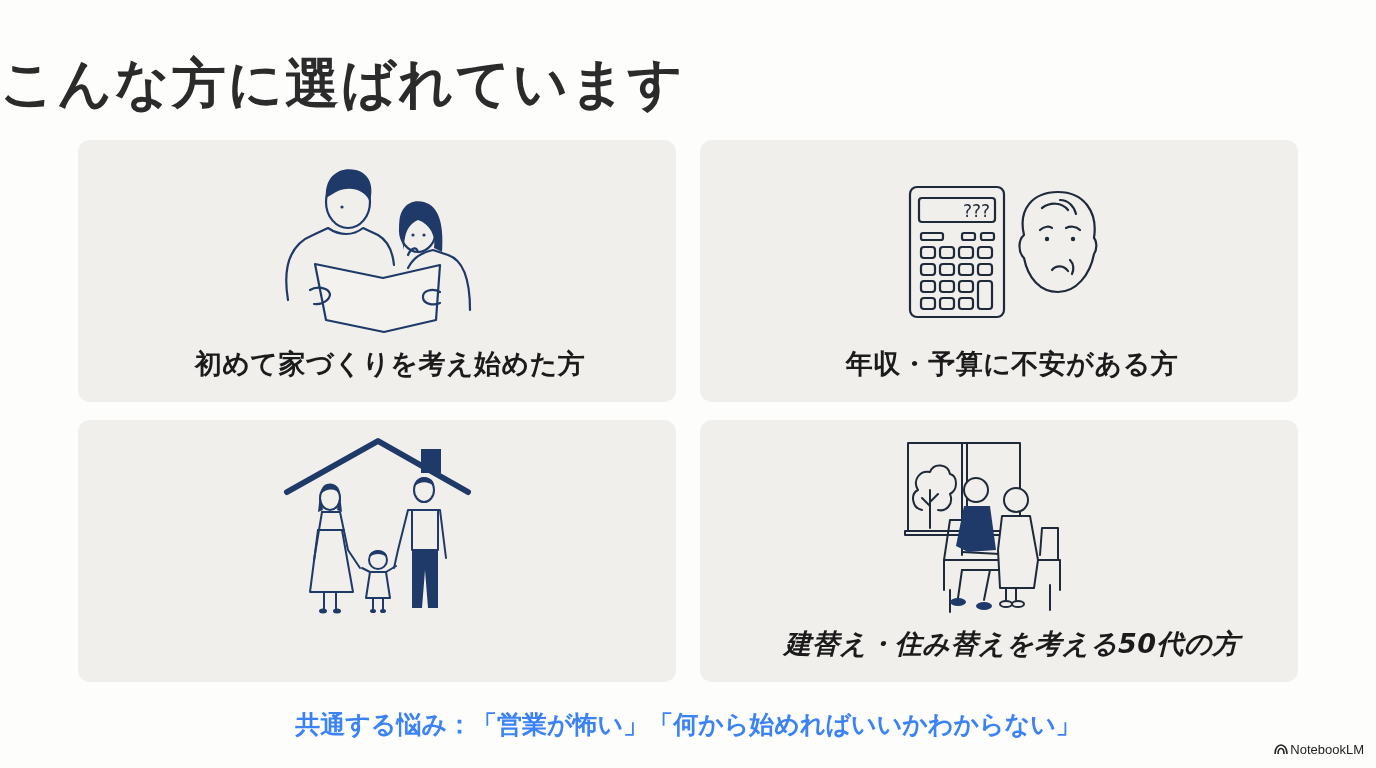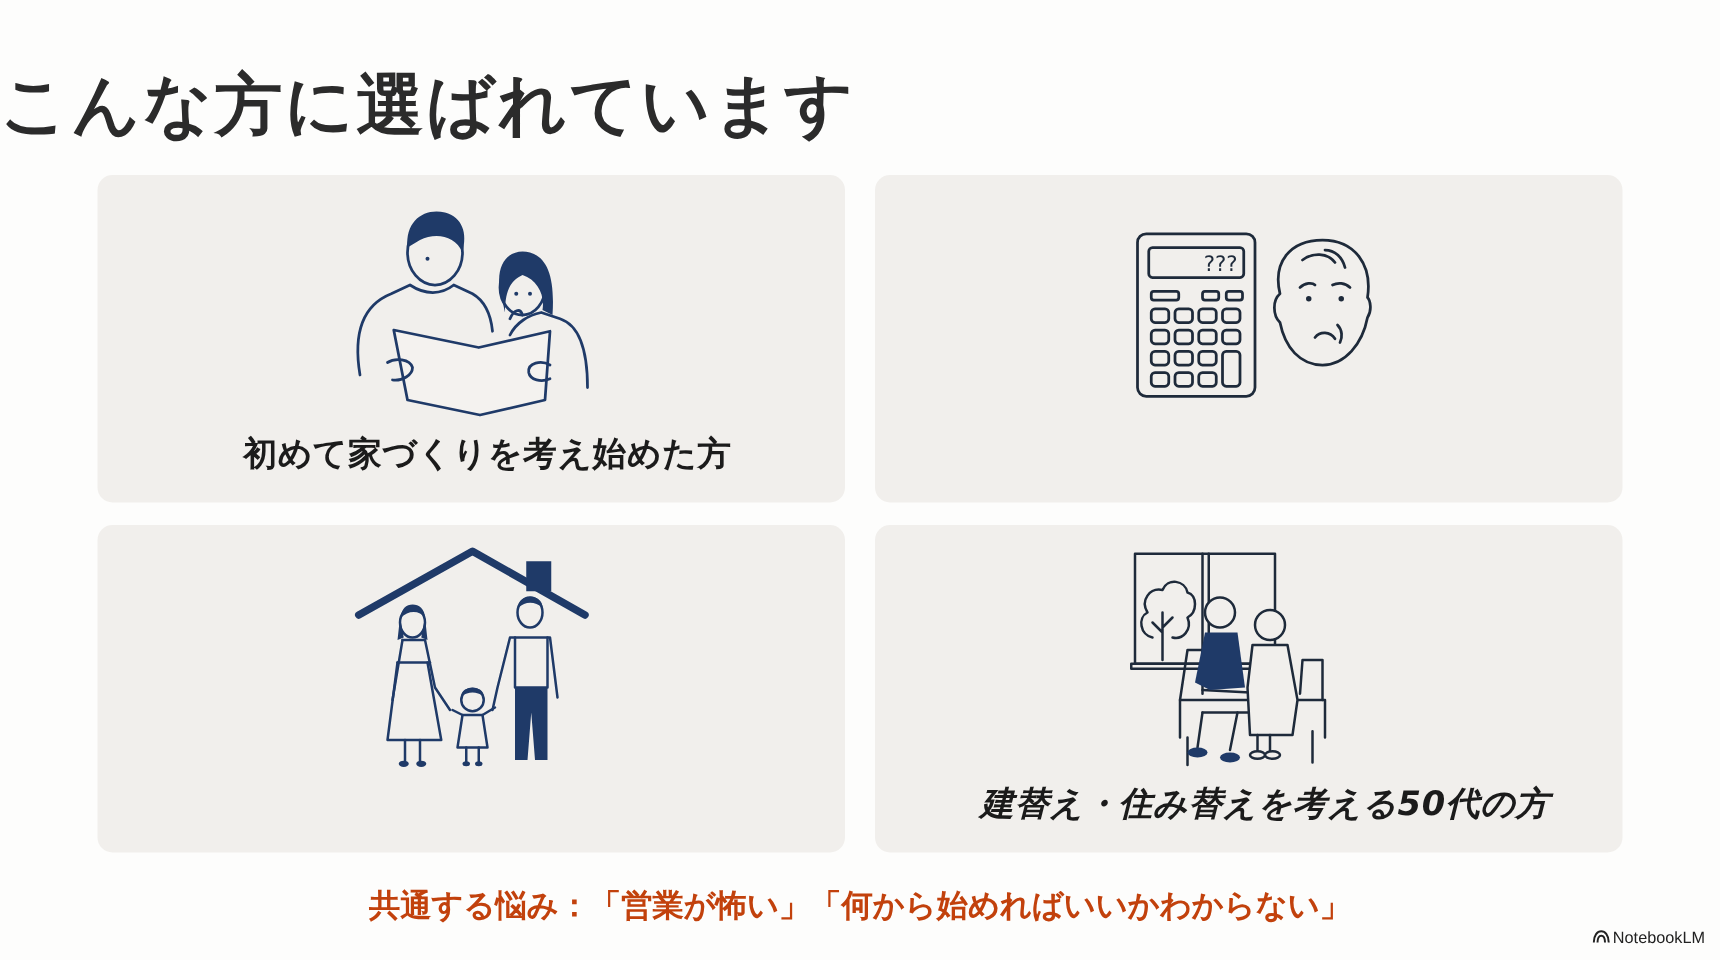--- a/index.html
+++ b/index.html
@@ -25,21 +25,21 @@
     font-size: 27px; font-weight: bold; color: #1b1b1b; top: 200px; line-height: 48px;
     letter-spacing: 0.5px;
     margin-left: 13px;
   }
   .c1 { left: 78px; top: 140px; }
   .c2 { left: 700px; top: 140px; }
   .c3 { left: 78px; top: 420px; }
   .c4 { left: 700px; top: 420px; font-style: italic; }
   .footer {
     position: absolute; left: 0; top: 700px; width: 1376px; text-align: center;
-    font-size: 25px; font-weight: bold; color: #c2410c; line-height: 50px;
+    font-size: 25px; font-weight: bold; color: #3b82f6; line-height: 50px;
   }
   .brand {
     position: absolute; right: 12px; top: 742px; font-size: 13px;
     color: #222; display: flex; align-items: center; gap: 2px;
     font-family: "Liberation Sans", sans-serif;
   }
   svg { display: block; }
 </style>
 </head>
 <body>
@@ -105,20 +105,21 @@
         <path d="M340 90 C344 86 350 86 352 88"></path>
         <path d="M366 88 C370 86 376 86 380 90"></path>
         <path d="M352 130 C356 125 364 125 368 131"></path>
         <path d="M370 120 C374 124 374 130 372 134"></path>
       </g>
       <circle cx="347" cy="99" r="2.2" fill="#1e2a3a"></circle>
       <circle cx="373" cy="99" r="2.2" fill="#1e2a3a"></circle>
       <text x="290" y="77" text-anchor="end" font-family="DejaVu Sans, sans-serif" font-size="17" fill="#1e2a3a">???</text>
     </svg>
   </div>
+  <div class="label">年収・予算に不安がある方</div>
 </div>
 
 <div class="card c3">
   <div class="illus">
     <svg width="598" height="200" viewBox="0 0 598 200">
       <path d="M209 72 L300 21 L390 72" fill="none" stroke="#1f3a68" stroke-width="6" stroke-linecap="round" stroke-linejoin="round"></path>
       <rect x="343" y="29" width="20" height="24" fill="#1f3a68"></rect>
       <g fill="none" stroke="#1f3a68" stroke-width="2" stroke-linecap="round" stroke-linejoin="round">
 
         <ellipse cx="252" cy="78" rx="10" ry="12" fill="#f1efec"></ellipse>

